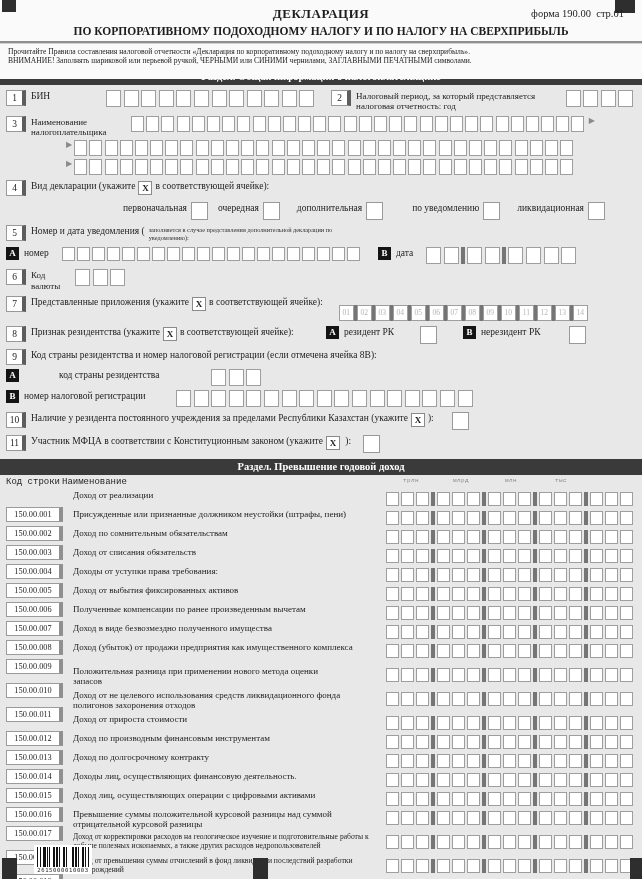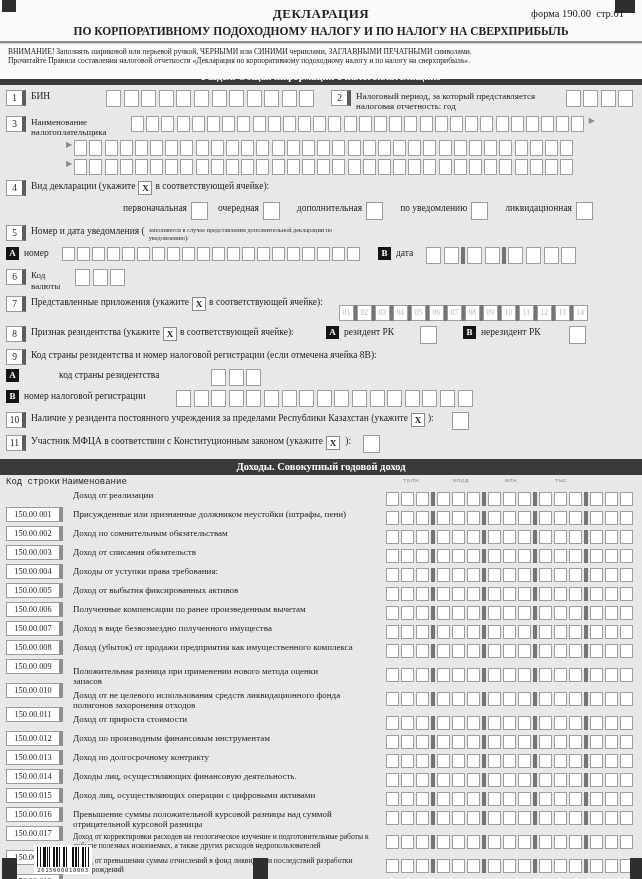--- a/index.html
+++ b/index.html
@@ -66,22 +66,22 @@
   <div class="mark" style="left:2px;top:858px;width:15px;height:21px;"></div>
   <div class="mark" style="left:253px;top:858px;width:15px;height:21px;"></div>
   <div class="mark" style="left:630px;top:858px;width:12px;height:21px;"></div>
 
   <div class="hdr">
     <div class="title">ДЕКЛАРАЦИЯ</div>
     <div class="formno"><span>форма 190.00</span>&nbsp;&nbsp;<span>стр.01</span></div>
     <div class="subtitle">ПО КОРПОРАТИВНОМУ ПОДОХОДНОМУ НАЛОГУ И ПО НАЛОГУ НА СВЕРХПРИБЫЛЬ</div>
     <div class="rule"></div>
     <div class="notes">
+      <div class="note">Прочитайте Правила составления налоговой отчетности «Декларация по корпоративному подоходному налогу и по налогу на сверхприбыль».</div>
       <div class="note">ВНИМАНИЕ! Заполнять шариковой или перьевой ручкой, ЧЕРНЫМИ или СИНИМИ чернилами, ЗАГЛАВНЫМИ ПЕЧАТНЫМИ символами.</div>
-      <div class="note">Прочитайте Правила составления налоговой отчетности «Декларация по корпоративному подоходному налогу и по налогу на сверхприбыль».</div>
     </div>
   </div>
 
   <div class="band">Раздел. Общая информация о налогоплательщике</div>
 
   <div class="row">
     <span class="numbadge">1</span>
     <span class="lbl" style="width:88px;">БИН</span>
     <span class="lg" style="white-space:nowrap;"><span class="cell"></span><span class="cell"></span><span class="cell"></span><span class="cell"></span><span class="cell"></span><span class="cell"></span><span class="cell"></span><span class="cell"></span><span class="cell"></span><span class="cell"></span><span class="cell"></span><span class="cell"></span></span>
     <span class="numbadge" style="margin-left:14px;">2</span>
@@ -108,21 +108,21 @@
     <span class="numbadge">4</span>
     <span class="lbl"><span>Вид декларации  (укажите</span><span class="xbox">X</span><span>в соответствующей ячейке):</span></span>
   </div>
   <div class="row" style="padding-left:118px;margin-top:6px;">
     <span class="lbl">первоначальная</span>
       <span class="chk"></span>
     <span class="lbl" style="margin-left:5px;">очередная</span>
       <span class="chk"></span>
     <span class="lbl" style="margin-left:12px;">дополнительная</span>
       <span class="chk"></span>
-    <span class="lbl" style="margin-left:12px;">по уведомлению</span>
+    <span class="lbl" style="margin-left:24px;">по уведомлению</span>
       <span class="chk"></span>
     <span class="lbl" style="margin-left:12px;">ликвидационная</span>
       <span class="chk"></span>
   </div>
 
   <div class="row">
     <span class="numbadge">5</span>
     <span class="lbl">Номер и дата уведомления (</span>
     <span class="tiny" style="width:190px;margin-top:1px;">заполняется в случае представления дополнительной декларации по уведомлению):</span>
   </div>
@@ -193,21 +193,21 @@
     <span class="lbl"><span>Наличие у резидента постоянного учреждения за пределами Республики Казахстан (укажите</span><span class="xbox">X</span><span>):</span></span>
     <span class="chk" style="margin-left:14px;"></span>
   </div>
 
   <div class="row">
     <span class="numbadge">11</span>
     <span class="lbl"><span>Участник МФЦА в соответствии с Конституционным законом (укажите</span><span class="xbox">X</span><span> ):</span></span>
     <span class="chk" style="margin-left:8px;"></span>
   </div>
 
-  <div class="band" style="margin-top:6px;">Доходы. Совокупный годовой доход</div>
+  <div class="band" style="margin-top:6px;">Раздел. Превышение годовой доход</div>
 
   <div class="thead">
     <span class="c1">Код строки</span>
     <span class="c2">Наименование</span>
     <span class="mags">
       <span>трлн</span>
       <span>млрд</span>
       <span>млн</span>
       <span>тыс</span>
     </span>

